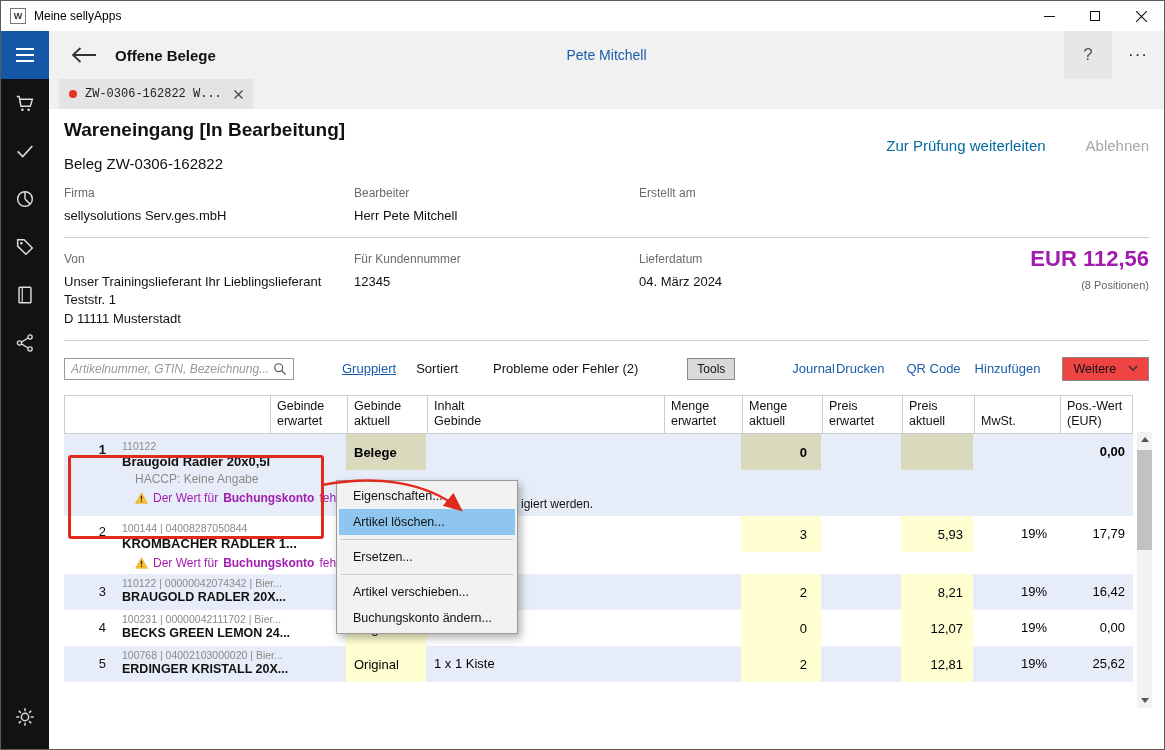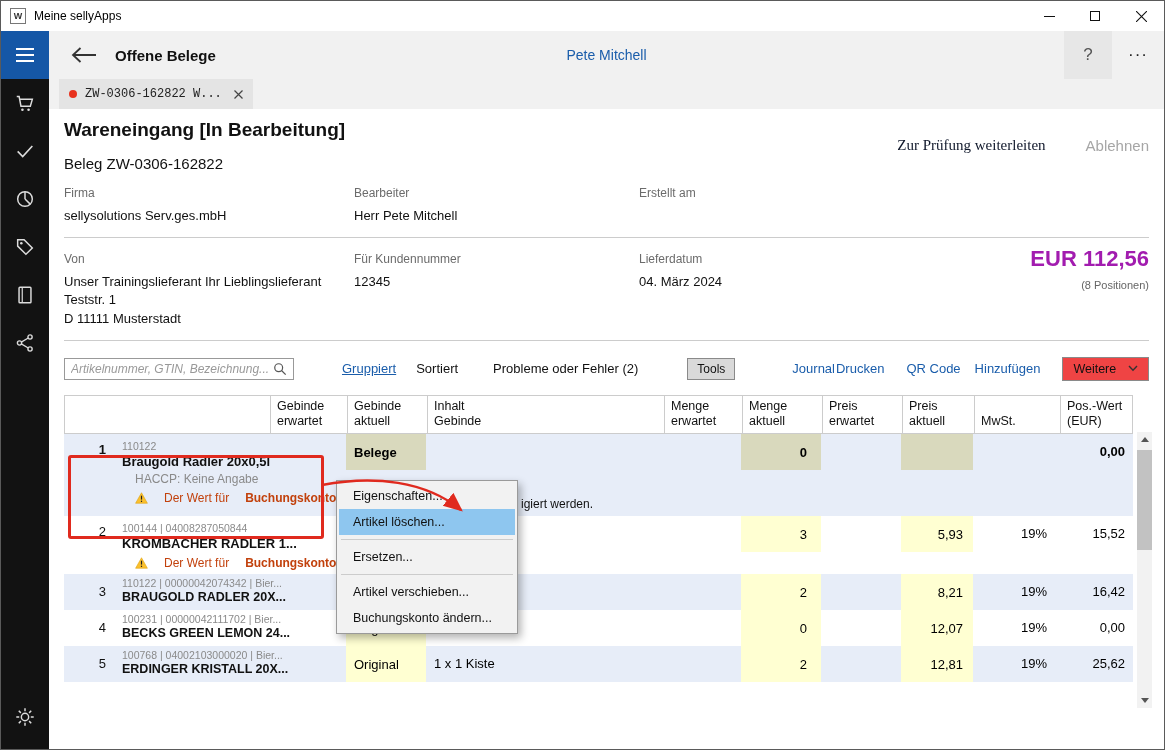--- a/index.html
+++ b/index.html
@@ -38,21 +38,21 @@
   .tab-dot { width: 8px; height: 8px; border-radius: 50%; background: #e8321e; }
   .tab-close { display: flex; align-items: center; margin-left: 4px; }
 
   
   .content { flex: 1; background: #fff; padding: 10px 0 0 15px; position: relative; overflow: hidden; }
 
   .doc-head { display: flex; align-items: center; margin-right: 15px; }
   .doc-title { font-size: 19px; font-weight: bold; color: #111; }
   .beleg { font-size: 15px; margin-top: 14px; color: #111; }
   .doc-actions { margin-left: auto; display: flex; gap: 40px; font-size: 15px; align-self: center; }
-  .link-blue { color: #0f172a; cursor: pointer; font-family: Liberation Serif, serif; }
+  .link-blue { color: #0369a1; cursor: pointer; }
   .link-gray { color: #a6a6a6; cursor: pointer; }
 
   .info-row { display: flex; margin-right: 15px; border-bottom: 1px solid #ccc; padding: 14px 0 12px 0; position: relative; }
   .info-col1 { width: 290px; }
   .info-col2 { width: 285px; }
   .info-col3 { flex: 1; }
   .info-label { font-size: 12px; color: #6b6b6b; margin-bottom: 7px; }
   .info-value { font-size: 13px; color: #111; line-height: 1.4; }
   .total-block { position: absolute; right: 0; top: 8px; text-align: right; }
   .total { font-size: 22px; font-weight: bold; color: #a21caf; }
@@ -91,21 +91,21 @@
 
   .cell { min-width: 0; }
   .c-num { text-align: right; padding: 8px 10px 0 0; font-size: 13px; color: #111; }
   .c-num.mid { padding-top: 10px; }
   .c-article { padding: 6px 0 0 6px; position: relative; z-index: 2; }
   .c-article.tight { padding-top: 3px; }
   .art-code { font-size: 10.5px; color: #8a8a8a; white-space: nowrap; }
   .art-name { font-size: 13px; font-weight: bold; color: #111; margin-top: 2px; white-space: nowrap; }
   .art-name.small { font-size: 12.5px; margin-top: 1px; }
   .art-sub { font-size: 12px; color: #8a8a8a; margin-top: 3px; margin-left: 13px; }
-  .warn-line { display: flex; align-items: center; gap: 16px; margin-top: 5px; margin-left: 13px; font-size: 12px; color: #c2410c; white-space: nowrap; width: max-content; }
+  .warn-line { display: flex; align-items: center; gap: 5px; margin-top: 5px; margin-left: 13px; font-size: 12px; color: #a21caf; white-space: nowrap; width: max-content; }
   .warn-tail { position: absolute; left: 457px; top: 63px; font-size: 12px; color: #111; z-index: 2; }
 
   .box { height: 36px; display: flex; align-items: center; padding: 0 8px; }
   .box.right { justify-content: flex-end; padding-right: 14px; }
   .box.price { justify-content: flex-end; padding-right: 10px; }
   .khaki { background: #d9d9bd; }
   .yellow { background: #ffffd2; }
   .bold { font-weight: bold; }
   .c-inhalt { padding: 10px 0 0 8px; font-size: 13px; }
   .c-mwst { text-align: right; padding: 10px 12px 0 0; font-size: 13px; }
@@ -389,21 +389,21 @@
             <div class="cell"></div>
             <div class="cell"></div>
             <div class="cell">
                 <div class="box yellow right">3</div>
               </div>
             <div class="cell"></div>
             <div class="cell">
                 <div class="box yellow price">5,93</div>
               </div>
             <div class="cell c-mwst">19%</div>
-            <div class="cell c-pos">15,52</div>
+            <div class="cell c-pos">17,79</div>
           </div>
 
           <div class="tgrid trow h36 bg-blue">
             <div class="cell c-num mid">3</div>
             <div class="cell c-article tight">
               <div class="art-code">110122 | 00000042074342 | Bier...</div>
               <div class="art-name small">BRAUGOLD RADLER 20X...</div>
             </div>
             <div class="cell"></div>
             <div class="cell">

